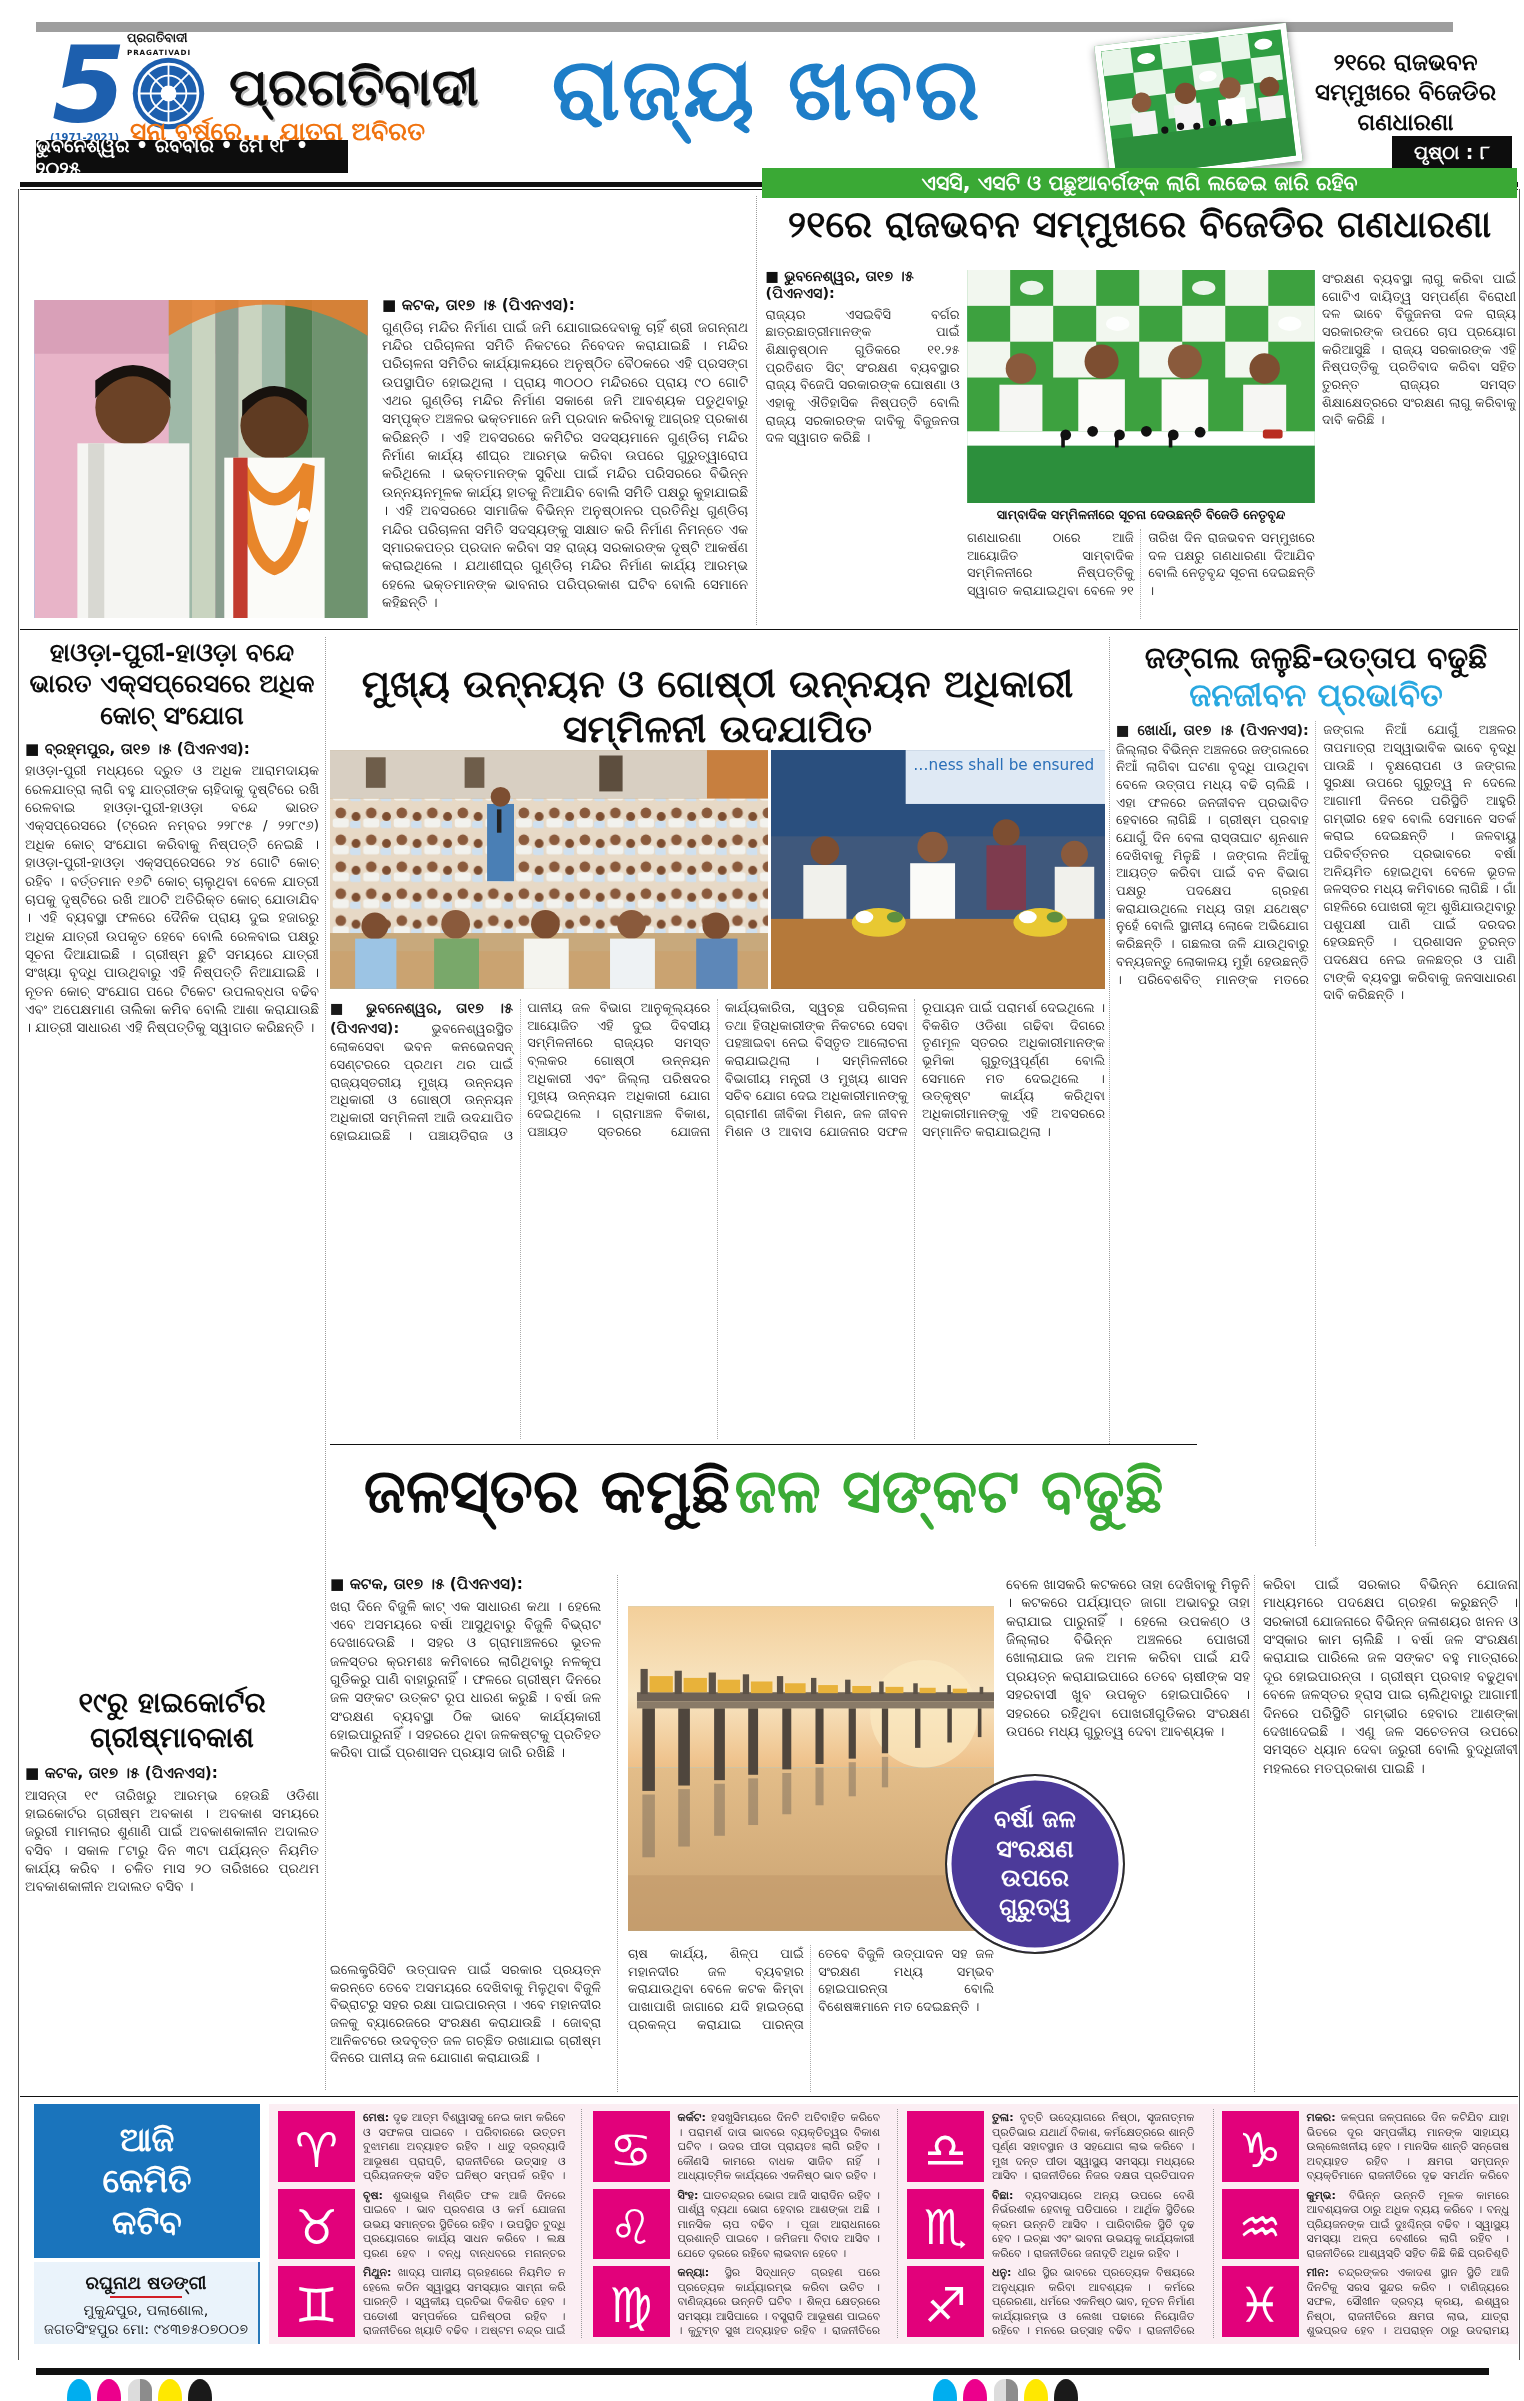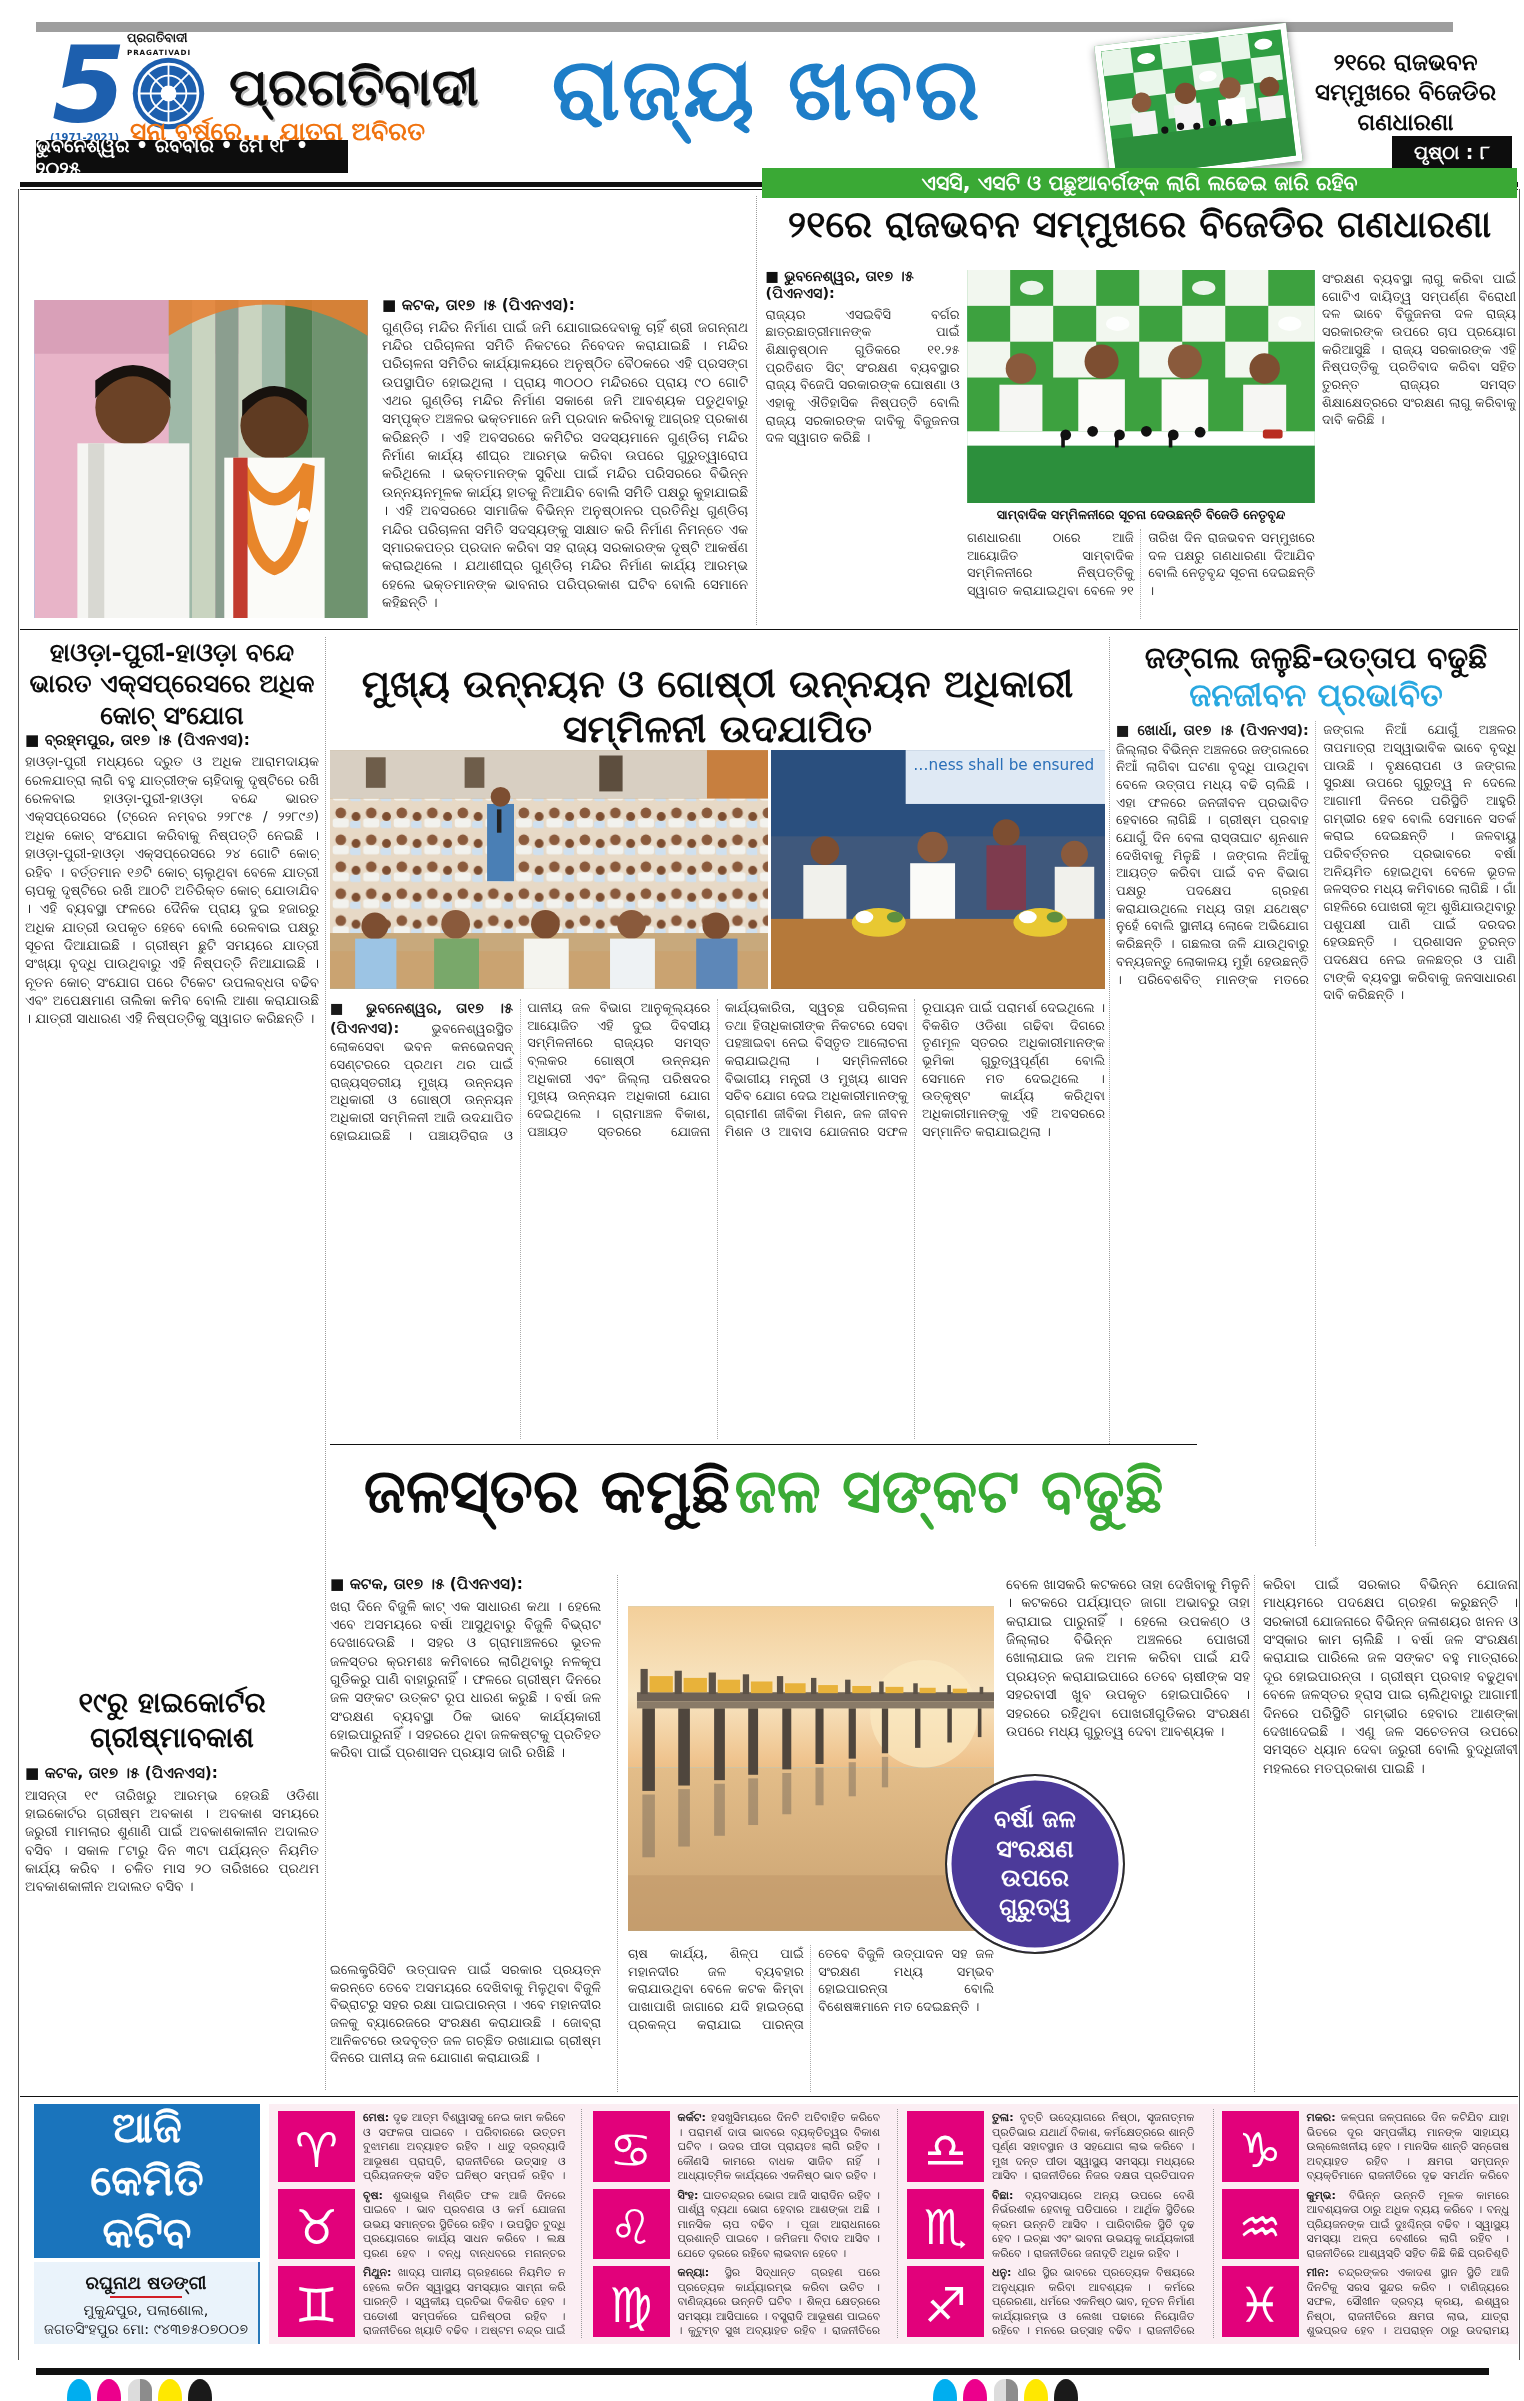--- a/index.html
+++ b/index.html
@@ -25,21 +25,21 @@
   
   .badge{border-radius:50%;background:#4c3a9a;border:2.7px solid #2c2c2c;box-shadow:inset 0 0 0 4.5px #fff;
          display:flex;flex-direction:column;align-items:center;justify-content:center;color:#fff;font-weight:bold;
          font-size:24px;line-height:1.22;text-align:center;}
   
   .astro-grid{display:grid;grid-template-rows:repeat(3,1fr);grid-auto-flow:column;grid-auto-columns:1fr;gap:7.2px 27px;}
   .h-cell{display:flex;gap:8px;overflow:hidden;}
   .zicon{flex:0 0 77px;width:77px;height:77px;background:#e2017b;color:#fff;display:flex;align-items:center;justify-content:center;font-size:48px;}
   .h-txt{font-size:11px;line-height:1.32;text-align:justify;color:#222;}
   .h-txt b{font-weight:bold;}
-  .bluebox{background:#1a74bc;color:#fff;font-weight:bold;font-size:42px;line-height:1.25;display:flex;flex-direction:column;align-items:center;justify-content:center;text-align:center;}
+  .bluebox{background:#1a74bc;color:#fff;font-weight:bold;font-size:33px;line-height:1.25;display:flex;flex-direction:column;align-items:center;justify-content:center;text-align:center;}
   .astro-name{font-weight:bold;font-size:18px;text-align:center;}
   .astro-addr{font-size:14.4px;text-align:center;line-height:1.3;}
   .cmyk{display:flex;gap:6.3px;align-items:center;}
   .cmyk span{width:24px;height:38px;border-radius:50%;}
   .cmyk .pill{border-radius:10.8px;background:linear-gradient(90deg,#dcdcdc 0 50%,#8c8c8c 50% 100%);}
 </style>
 </head>
 <body>
 
 <div id="page">
@@ -217,21 +217,21 @@
     </div>
     <div class="abs caption" style="left:205px;top:339px;width:348px;">ସାମ୍ବାଦିକ ସମ୍ମିଳନୀରେ ସୂଚନା ଦେଉଛନ୍ତି ବିଜେଡି ନେତୃବୃନ୍ଦ</div>
     <div class="abs body-txt cols2" style="left:205px;top:361px;width:348px;height:90px;font-size:13px;">ଗଣଧାରଣା ଠାରେ ଆଜି ଆୟୋଜିତ ସାମ୍ବାଦିକ ସମ୍ମିଳନୀରେ ନିଷ୍ପତ୍ତିକୁ ସ୍ୱାଗତ କରାଯାଇଥିବା ବେଳେ ୨୧ ତାରିଖ ଦିନ ରାଜଭବନ ସମ୍ମୁଖରେ ଦଳ ପକ୍ଷରୁ ଗଣଧାରଣା ଦିଆଯିବ ବୋଲି ନେତୃବୃନ୍ଦ ସୂଚନା ଦେଇଛନ୍ତି ।</div>
     <div class="abs body-txt" style="left:560px;top:102px;width:194px;height:350px;font-size:13px;">ସଂରକ୍ଷଣ ବ୍ୟବସ୍ଥା ଲାଗୁ କରିବା ପାଇଁ ଗୋଟିଏ ଦାୟିତ୍ୱ ସମ୍ପର୍ଣ୍ଣ ବିରୋଧୀ ଦଳ ଭାବେ ବିଜୁଜନତା ଦଳ ରାଜ୍ୟ ସରକାରଙ୍କ ଉପରେ ଚାପ ପ୍ରୟୋଗ କରିଆସୁଛି । ରାଜ୍ୟ ସରକାରଙ୍କ ଏହି ନିଷ୍ପତ୍ତିକୁ ପ୍ରତିବାଦ କରିବା ସହିତ ତୁରନ୍ତ ରାଜ୍ୟର ସମସ୍ତ ଶିକ୍ଷାକ୍ଷେତ୍ରରେ ସଂରକ୍ଷଣ ଲାଗୁ କରିବାକୁ ଦାବି କରିଛି ।</div>
   </div>
 
   <div class="abs rule" style="left:20px;top:629px;width:1498px;height:0.9px;"></div>
 
   <div class="abs" style="left:25px;top:637px;width:294px;height:1032px;">
     <div class="hl" style="font-size:25px;line-height:1.25;text-align:center;">ହାଓଡ଼ା-ପୁରୀ-ହାଓଡ଼ା ବନ୍ଦେ ଭାରତ ଏକ୍ସପ୍ରେସରେ ଅଧିକ କୋଚ୍ ସଂଯୋଗ</div>
-    <div class="byline" style="">■ ବ୍ରହ୍ମପୁର, ତା୧୭ ।୫ (ପିଏନଏସ):</div>
+    <div class="byline" style="margin-top:9px;">■ ବ୍ରହ୍ମପୁର, ତା୧୭ ।୫ (ପିଏନଏସ):</div>
     <div class="body-txt" style="height:897px;">ହାଓଡ଼ା-ପୁରୀ ମଧ୍ୟରେ ଦ୍ରୁତ ଓ ଅଧିକ ଆରାମଦାୟକ ରେଳଯାତ୍ରା ଲାଗି ବହୁ ଯାତ୍ରୀଙ୍କ ଚାହିଦାକୁ ଦୃଷ୍ଟିରେ ରଖି ରେଳବାଇ ହାଓଡ଼ା-ପୁରୀ-ହାଓଡ଼ା ବନ୍ଦେ ଭାରତ ଏକ୍ସପ୍ରେସରେ (ଟ୍ରେନ ନମ୍ବର ୨୨୮୯୫ / ୨୨୮୯୬) ଅଧିକ କୋଚ୍ ସଂଯୋଗ କରିବାକୁ ନିଷ୍ପତ୍ତି ନେଇଛି । ହାଓଡ଼ା-ପୁରୀ-ହାଓଡ଼ା ଏକ୍ସପ୍ରେସରେ ୨୪ ଗୋଟି କୋଚ୍ ରହିବ । ବର୍ତ୍ତମାନ ୧୬ଟି କୋଚ୍ ଚାଲୁଥିବା ବେଳେ ଯାତ୍ରୀ ଚାପକୁ ଦୃଷ୍ଟିରେ ରଖି ଆଠଟି ଅତିରିକ୍ତ କୋଚ୍ ଯୋଡାଯିବ । ଏହି ବ୍ୟବସ୍ଥା ଫଳରେ ଦୈନିକ ପ୍ରାୟ ଦୁଇ ହଜାରରୁ ଅଧିକ ଯାତ୍ରୀ ଉପକୃତ ହେବେ ବୋଲି ରେଳବାଇ ପକ୍ଷରୁ ସୂଚନା ଦିଆଯାଇଛି । ଗ୍ରୀଷ୍ମ ଛୁଟି ସମୟରେ ଯାତ୍ରୀ ସଂଖ୍ୟା ବୃଦ୍ଧି ପାଉଥିବାରୁ ଏହି ନିଷ୍ପତ୍ତି ନିଆଯାଇଛି । ନୂତନ କୋଚ୍ ସଂଯୋଗ ପରେ ଟିକେଟ ଉପଲବ୍ଧତା ବଢିବ ଏବଂ ଅପେକ୍ଷମାଣ ତାଲିକା କମିବ ବୋଲି ଆଶା କରାଯାଉଛି । ଯାତ୍ରୀ ସାଧାରଣ ଏହି ନିଷ୍ପତ୍ତିକୁ ସ୍ୱାଗତ କରିଛନ୍ତି ।</div>
   </div>
 
   <div class="abs" style="left:25px;top:1685px;width:294px;height:405px;">
     <div class="hl" style="font-size:28px;line-height:1.25;text-align:center;">୧୯ରୁ ହାଇକୋର୍ଟର ଗ୍ରୀଷ୍ମାବକାଶ</div>
     <div class="byline" style="margin-top:9px;">■ କଟକ, ତା୧୭ ।୫ (ପିଏନଏସ):</div>
     <div class="body-txt" style="height:296px;">ଆସନ୍ତା ୧୯ ତାରିଖରୁ ଆରମ୍ଭ ହେଉଛି ଓଡିଶା ହାଇକୋର୍ଟର ଗ୍ରୀଷ୍ମ ଅବକାଶ । ଅବକାଶ ସମୟରେ ଜରୁରୀ ମାମଲାର ଶୁଣାଣି ପାଇଁ ଅବକାଶକାଳୀନ ଅଦାଲତ ବସିବ । ସକାଳ ୮ଟାରୁ ଦିନ ୩ଟା ପର୍ଯ୍ୟନ୍ତ ନିୟମିତ କାର୍ଯ୍ୟ କରିବ । ଚଳିତ ମାସ ୨୦ ତାରିଖରେ ପ୍ରଥମ ଅବକାଶକାଳୀନ ଅଦାଲତ ବସିବ ।</div>
   </div>
 
   <div class="abs dotted-v" style="left:325px;top:637px;height:1453px;"></div>

